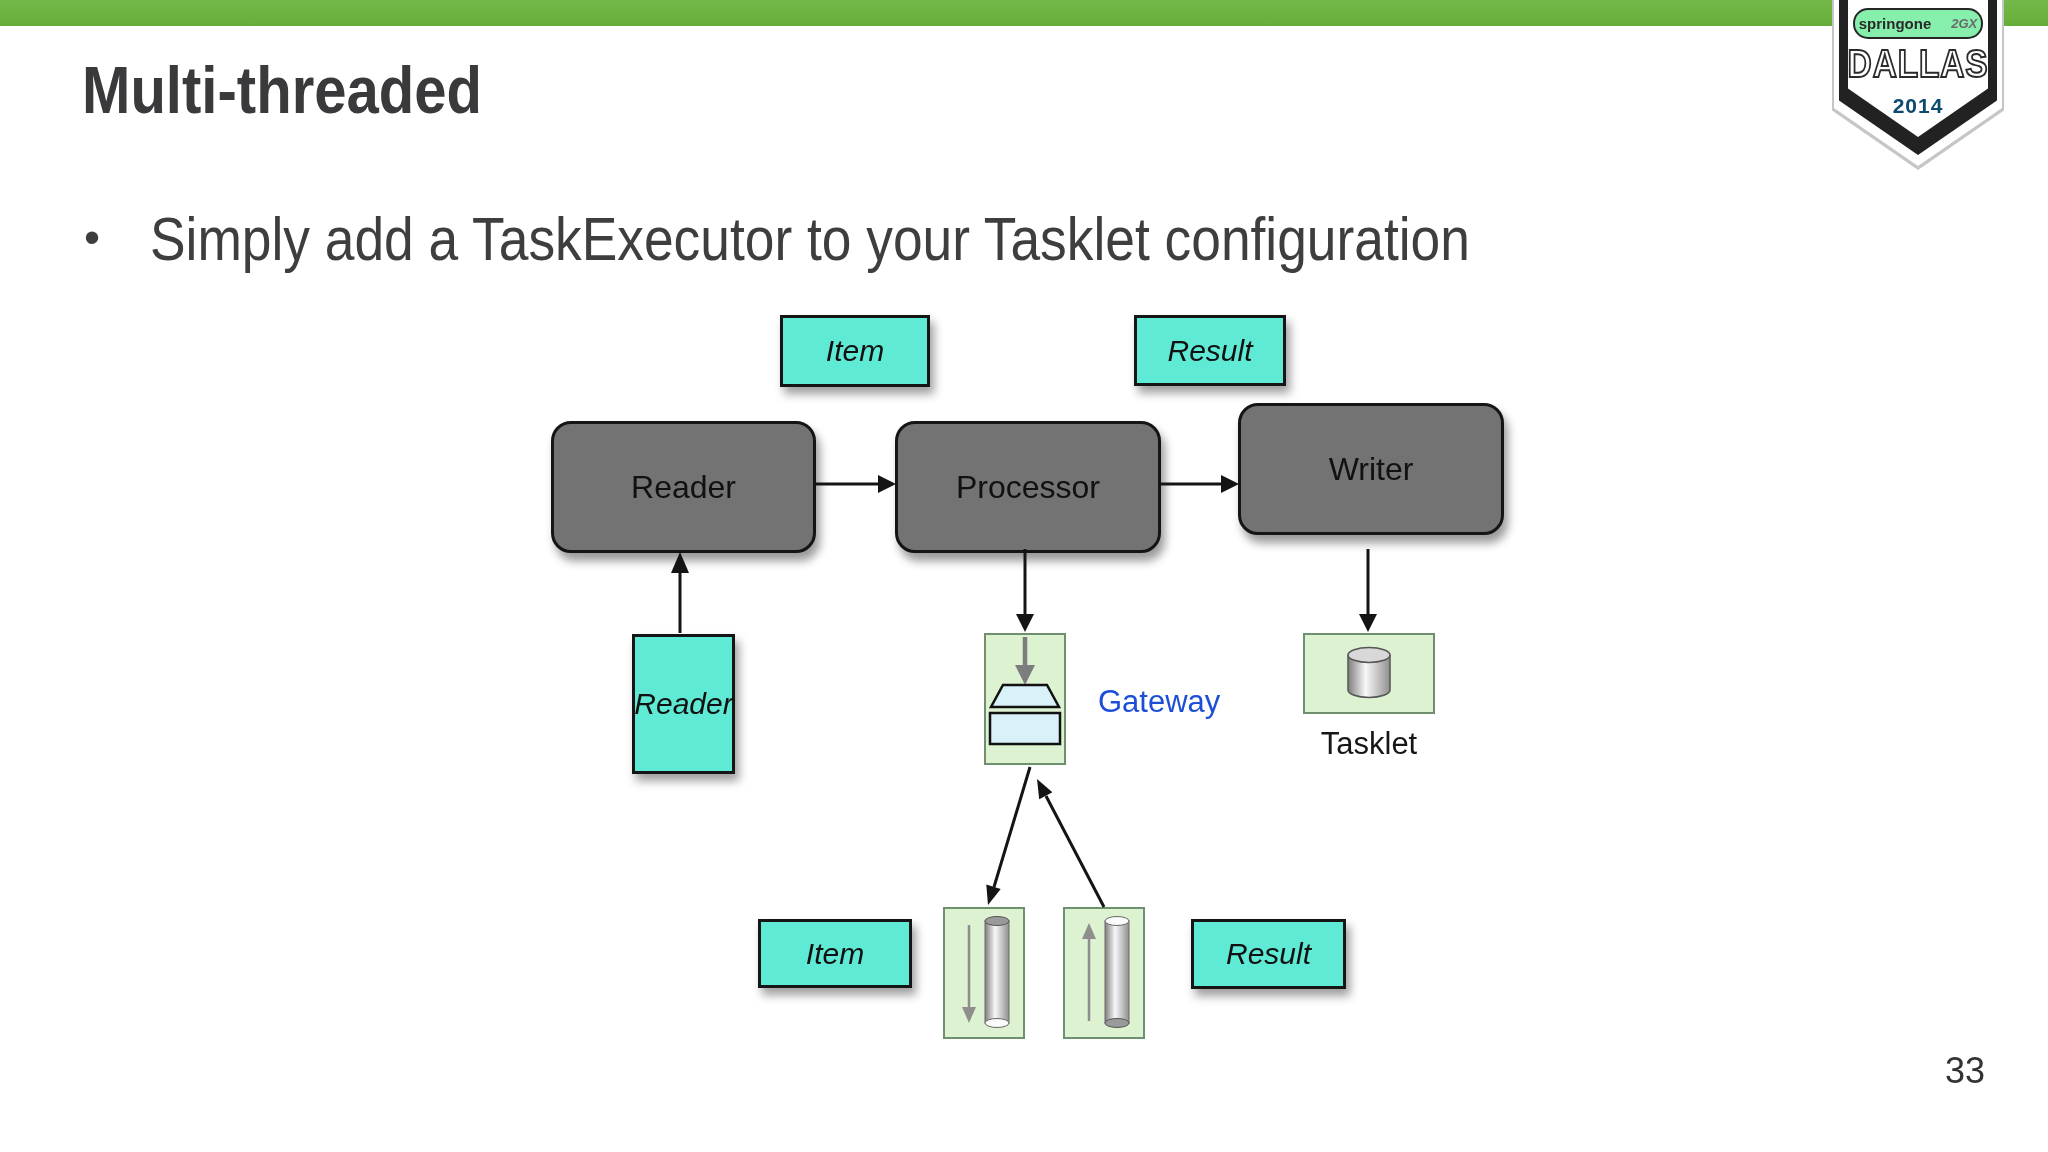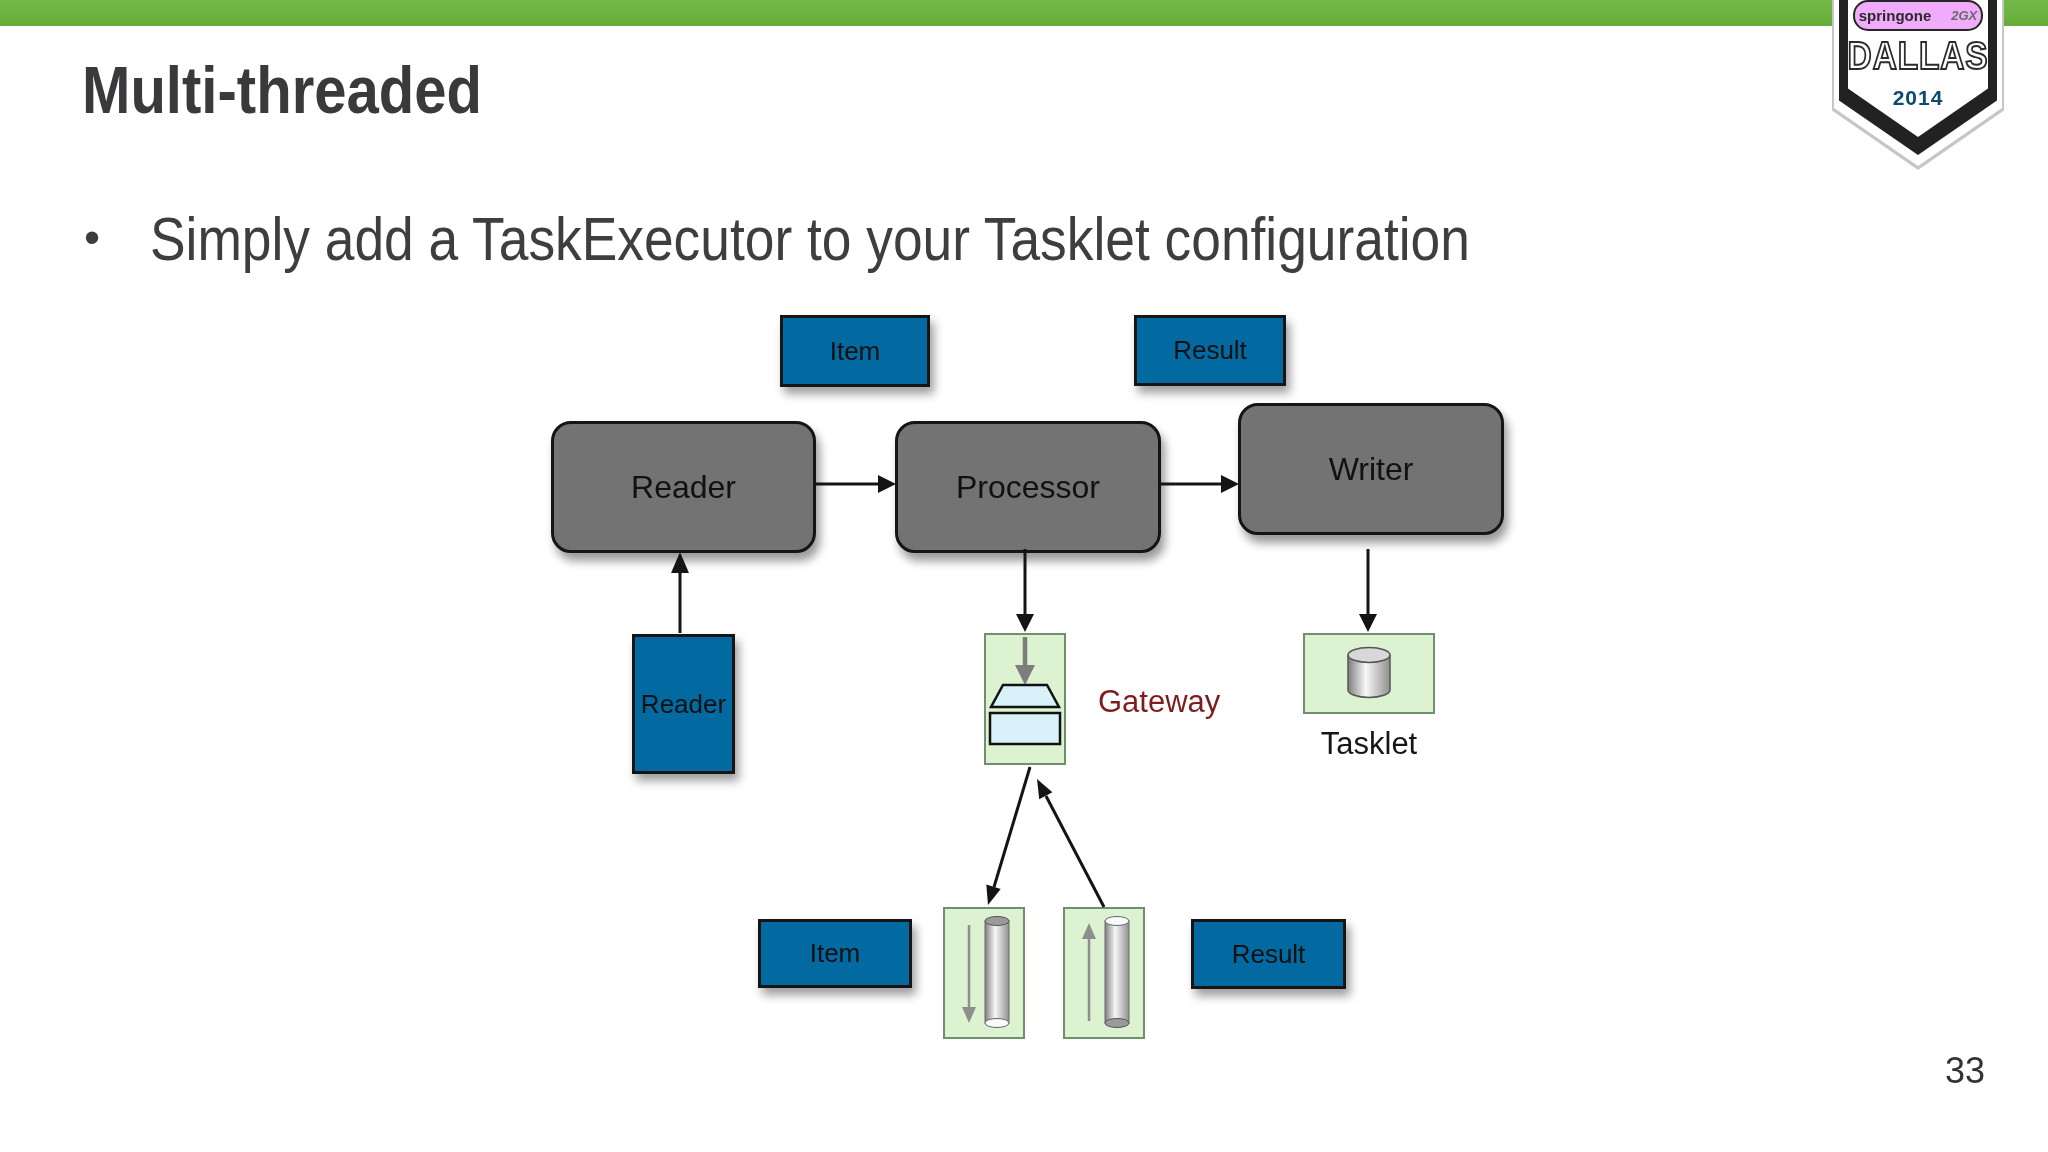--- a/index.html
+++ b/index.html
@@ -35,49 +35,50 @@
   .badge{left:1832px;top:-10px;width:172px;height:180px;}
   .shield{position:absolute;
     clip-path:polygon(0 0,100% 0,100% 67%,50% 100%,0 67%);}
   .s1{left:0;right:0;top:0;bottom:0;background:#c6c6c6;}
   .s2{left:2px;right:2px;top:0;bottom:4px;background:#ffffff;}
   .s3{left:7px;right:7px;top:0;bottom:15px;background:#222222;}
   .s4{left:16px;right:16px;top:0;bottom:33px;background:#ffffff;}
   .badge-content{position:absolute;left:0;top:0;width:100%;height:100%;
     display:flex;flex-direction:column;align-items:center;}
   .badge-oval{
-    margin-top:10px;width:126px;height:27px;border:2px solid #262626;border-radius:15px;
-    display:flex;align-items:center;justify-content:center;gap:20px;background:#f0abfc;
+    margin-top:18px;width:126px;height:27px;border:2px solid #262626;border-radius:15px;
+    display:flex;align-items:center;justify-content:center;gap:20px;background:#86efac;
   }
   .badge-brand{font-size:15px;font-weight:bold;color:#2a2a2a;letter-spacing:0;}
   .badge-brand-suffix{font-size:13px;font-weight:bold;font-style:italic;color:#6a6a6a;}
   .badge-city{
     margin-top:4px;font-size:38px;font-weight:bold;letter-spacing:1px;
     color:transparent;-webkit-text-stroke:2px #2b2b2b;
     transform:scaleX(.88);white-space:nowrap;
   }
   .badge-year{margin-top:8px;font-size:21px;font-weight:bold;color:#0c4a6e;letter-spacing:1px;}
 
   
   .label-box{
-    background:#0369a1;border:3px solid #151515;
+    background:#5eead4;border:3px solid #151515;
     display:flex;align-items:center;justify-content:center;
-    font-size:26px;color:#111;
+    font-size:30px;color:#111;
     box-shadow:4px 7px 9px rgba(0,0,0,.38);
+    font-style:italic;
   }
   .stage{
     background:#737373;border:3px solid #151515;border-radius:20px;
     display:flex;align-items:center;justify-content:center;
     font-size:32px;color:#111;
     box-shadow:4px 8px 10px rgba(0,0,0,.40);
   }
   .panel{
     background:#dcf2d0;border:2px solid #6f8f6f;box-sizing:border-box;
   }
-  .side-label{font-size:31px;color:#7f1d1d;line-height:1;}
+  .side-label{font-size:31px;color:#1d4ed8;line-height:1;}
   .center-label{font-size:31px;color:#161616;text-align:center;line-height:1;}
   .page-number{left:1930px;top:1050px;width:70px;text-align:center;
     font-size:36px;color:#333;}
   svg{display:block;}
   .connectors{position:absolute;left:0;top:0;pointer-events:none;}
 </style>
 </head>
 <body>
 
 <div class="abs topbar"></div>

